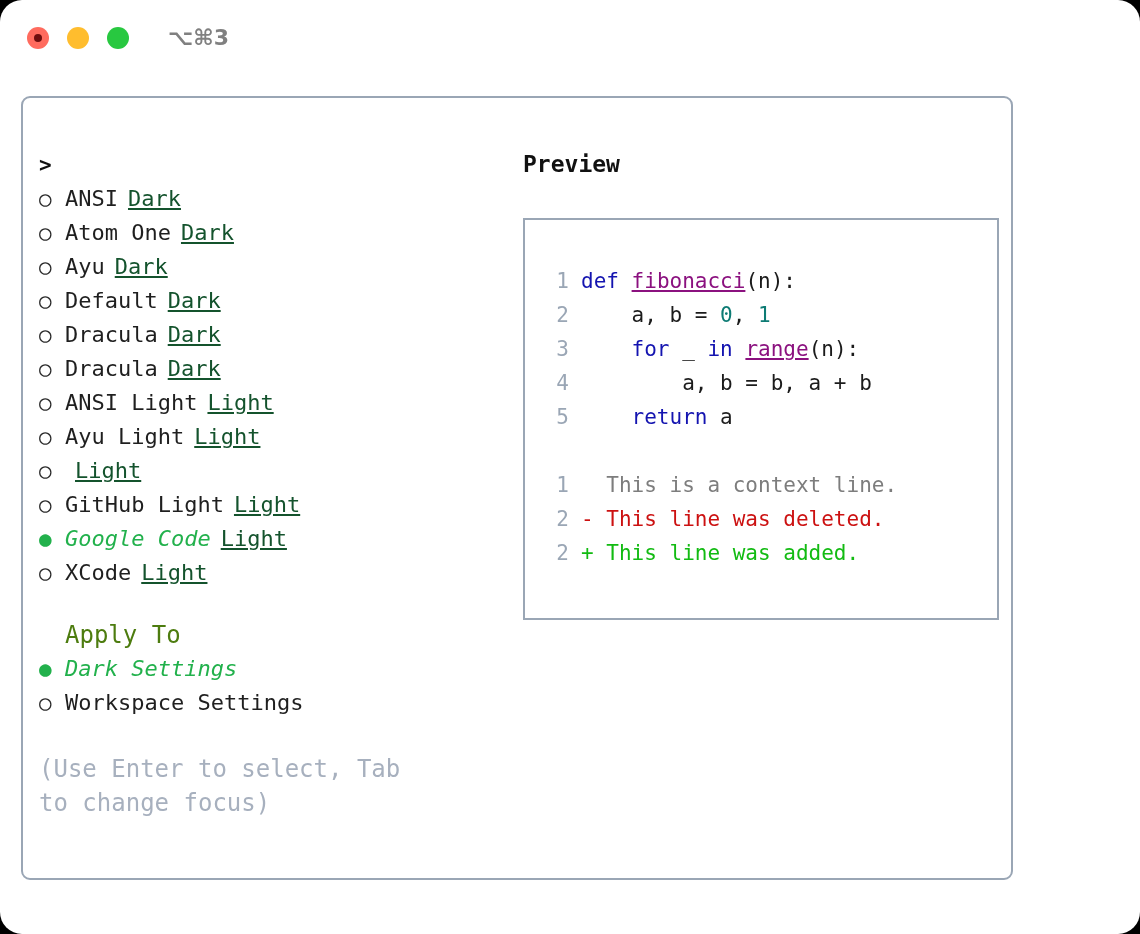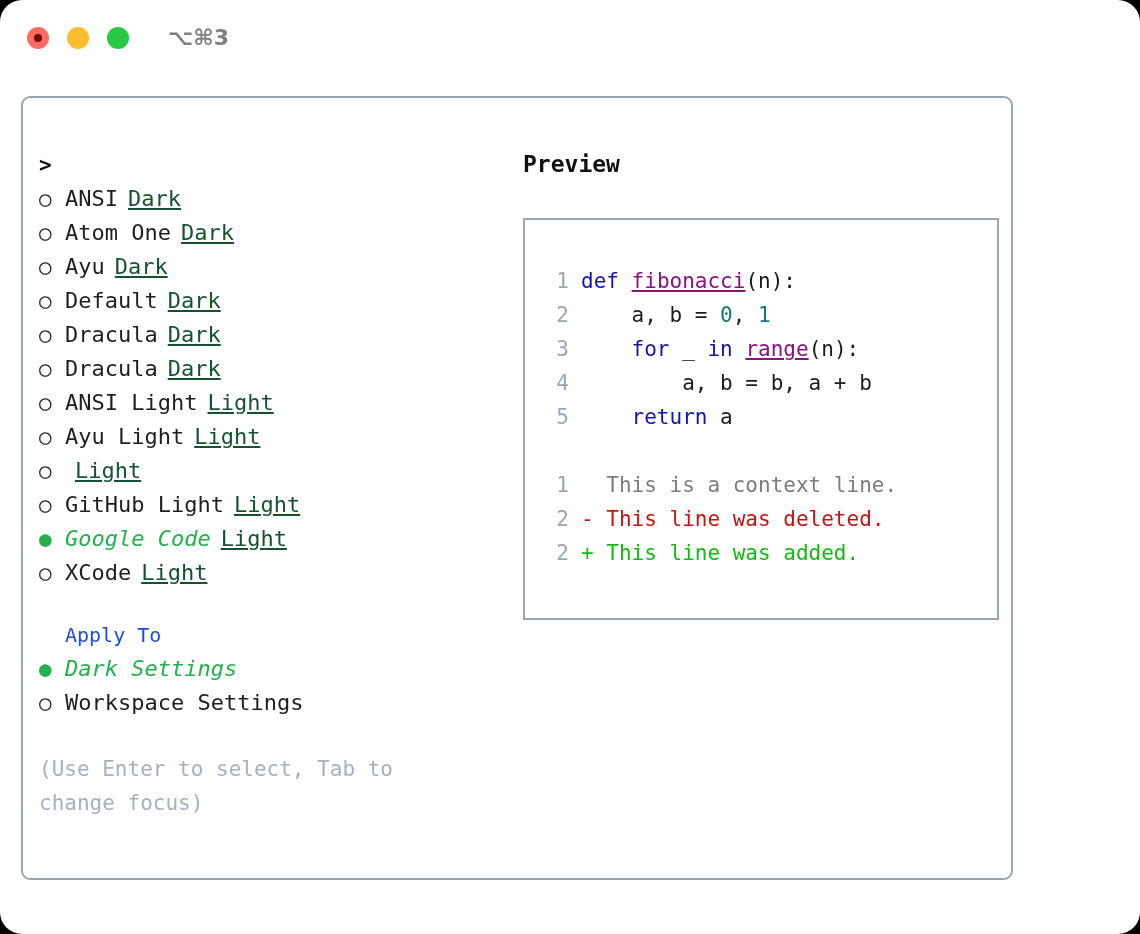--- a/index.html
+++ b/index.html
@@ -113,29 +113,29 @@
     color: #111111;
   }
   .label { color: #1f1f1f; }
   .label.sel { color: #22b14c; font-style: italic; }
   .tag {
     color: #14532d;
     margin-left: 10px;
     text-decoration: underline;
   }
   .sub-heading {
-    color: #1d4ed8;
-    font-size: 20px;
+    color: #4d7c0f;
+    font-size: 24px;
     text-align: center;
   }
   #apply-block { margin-top: 28px; }
   #hint {
     margin-top: 32px;
     width: 404px;
-    font-size: 21px;
+    font-size: 24px;
     line-height: 34px;
     color: #a7b0be;
     white-space: normal;
   }
 
   
   #right-col {
     position: absolute;
     left: 500px;
     top: 50px;

